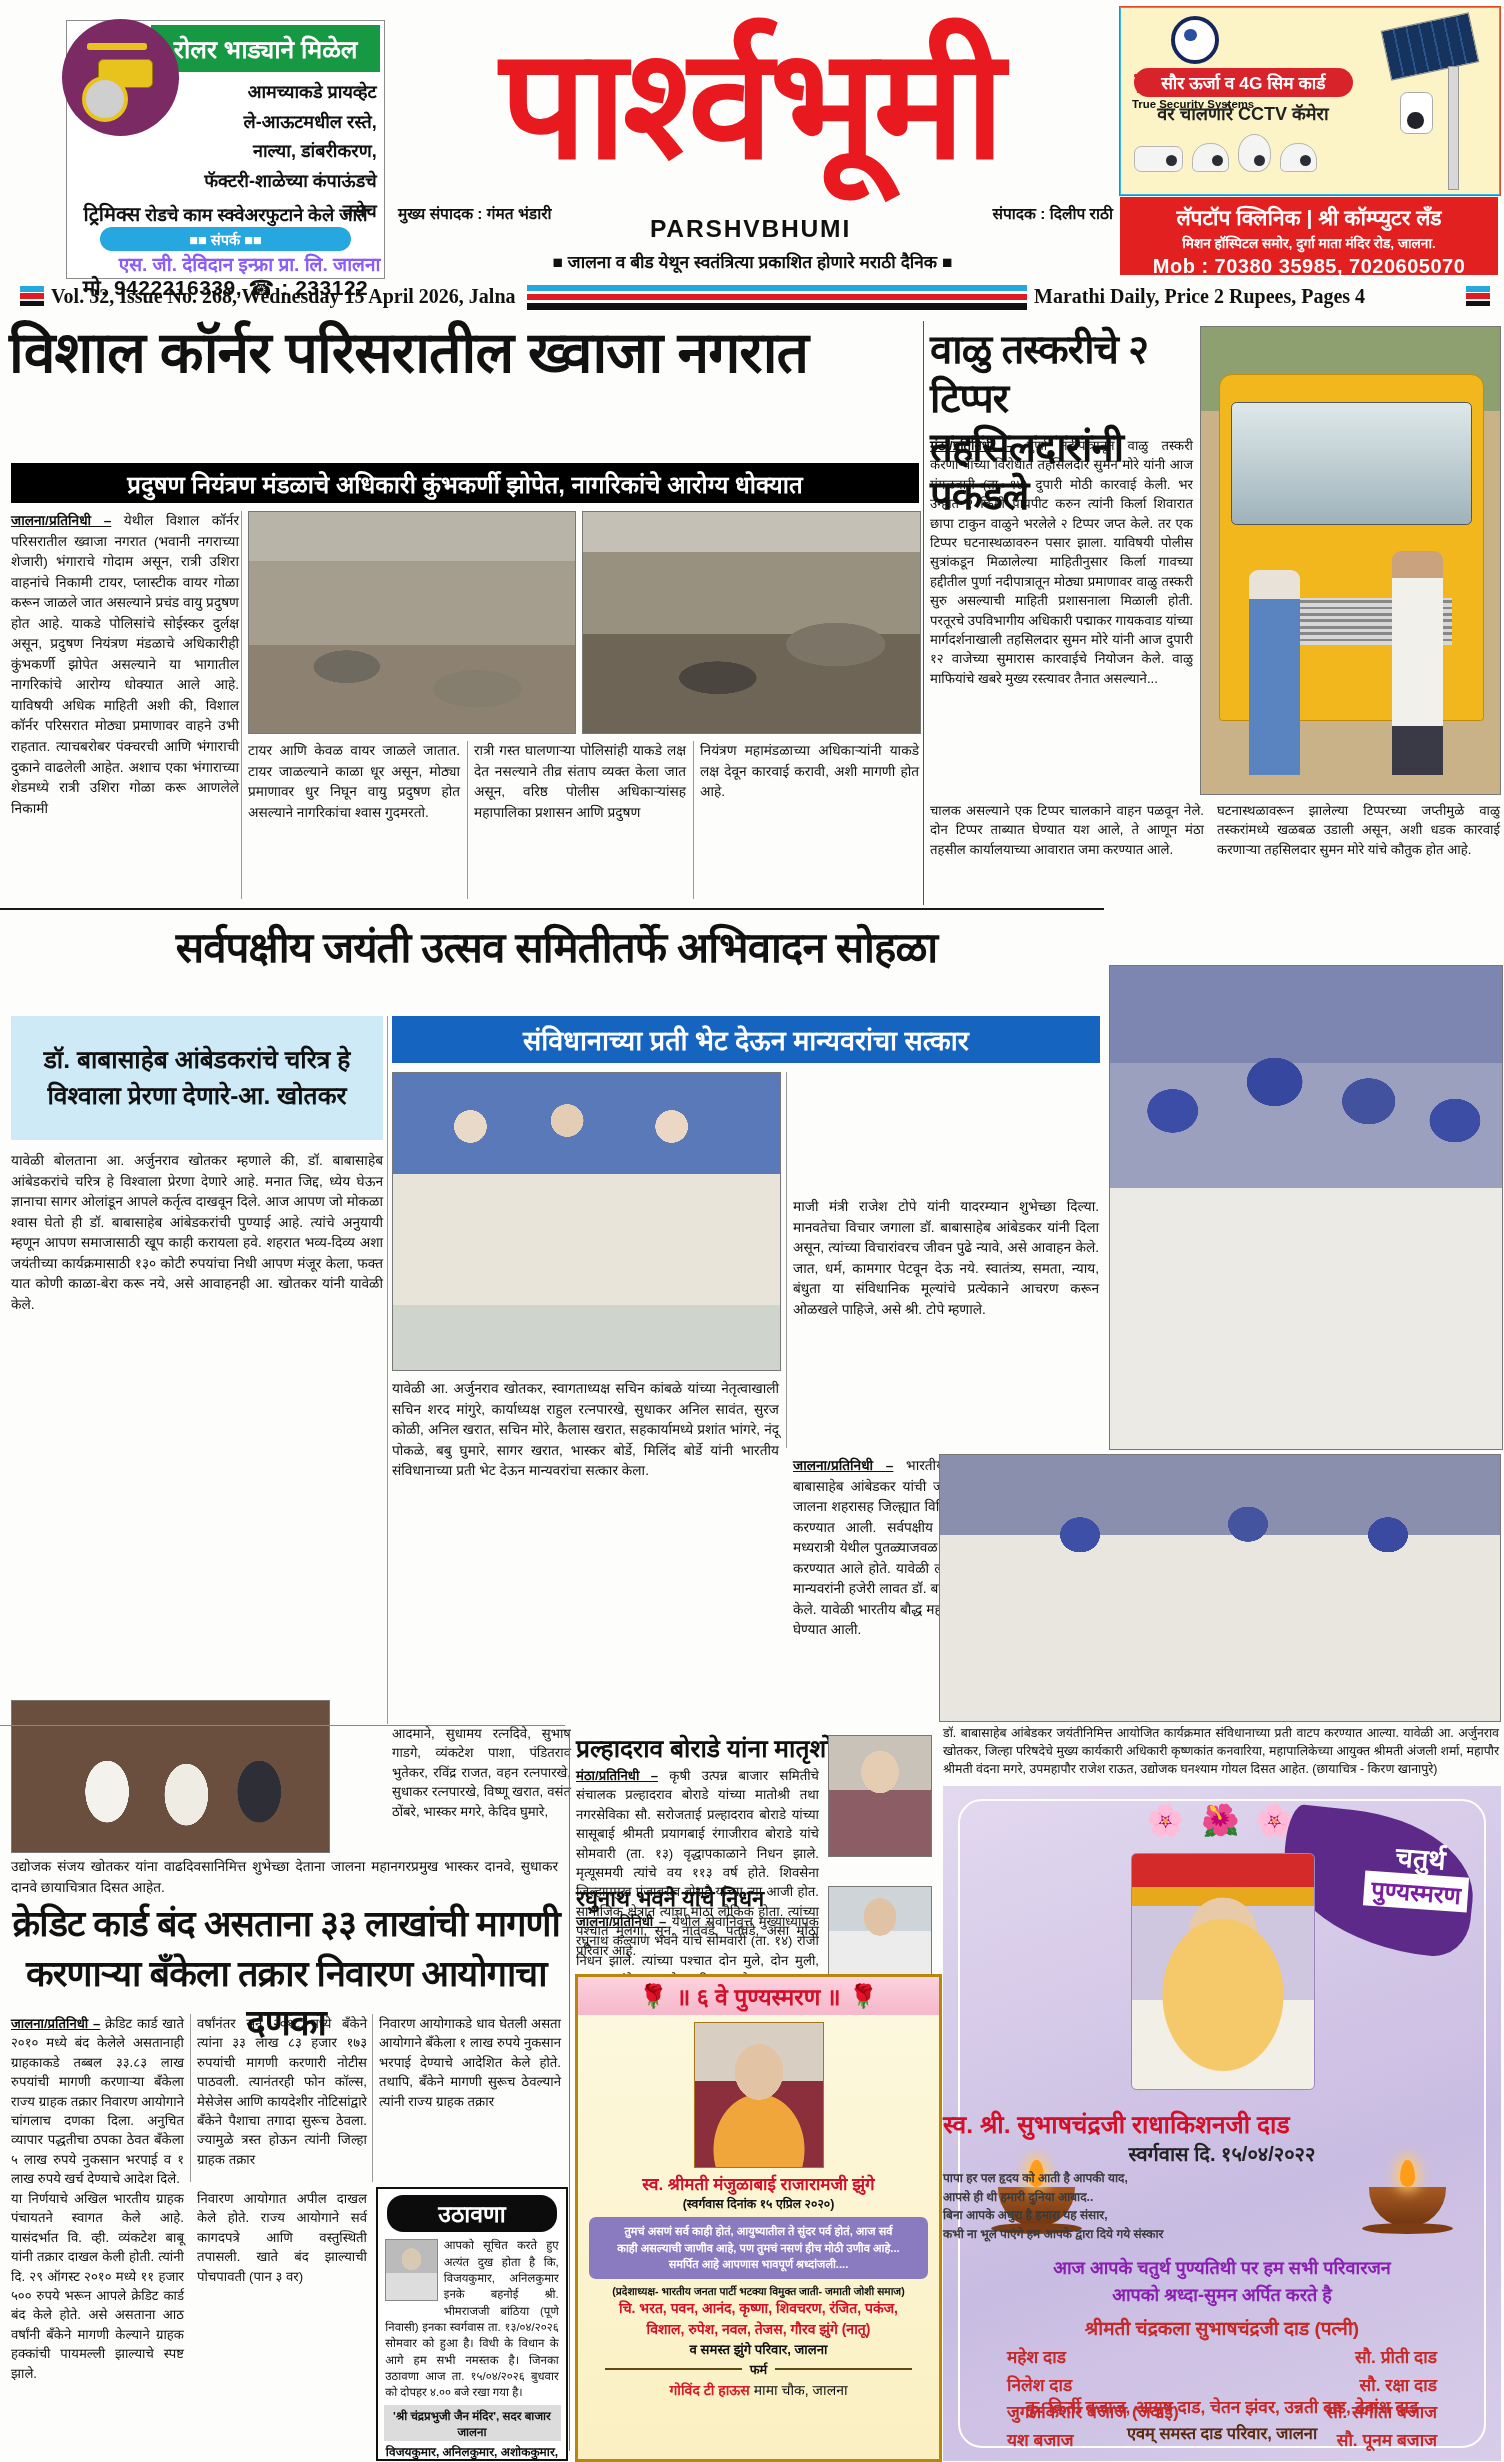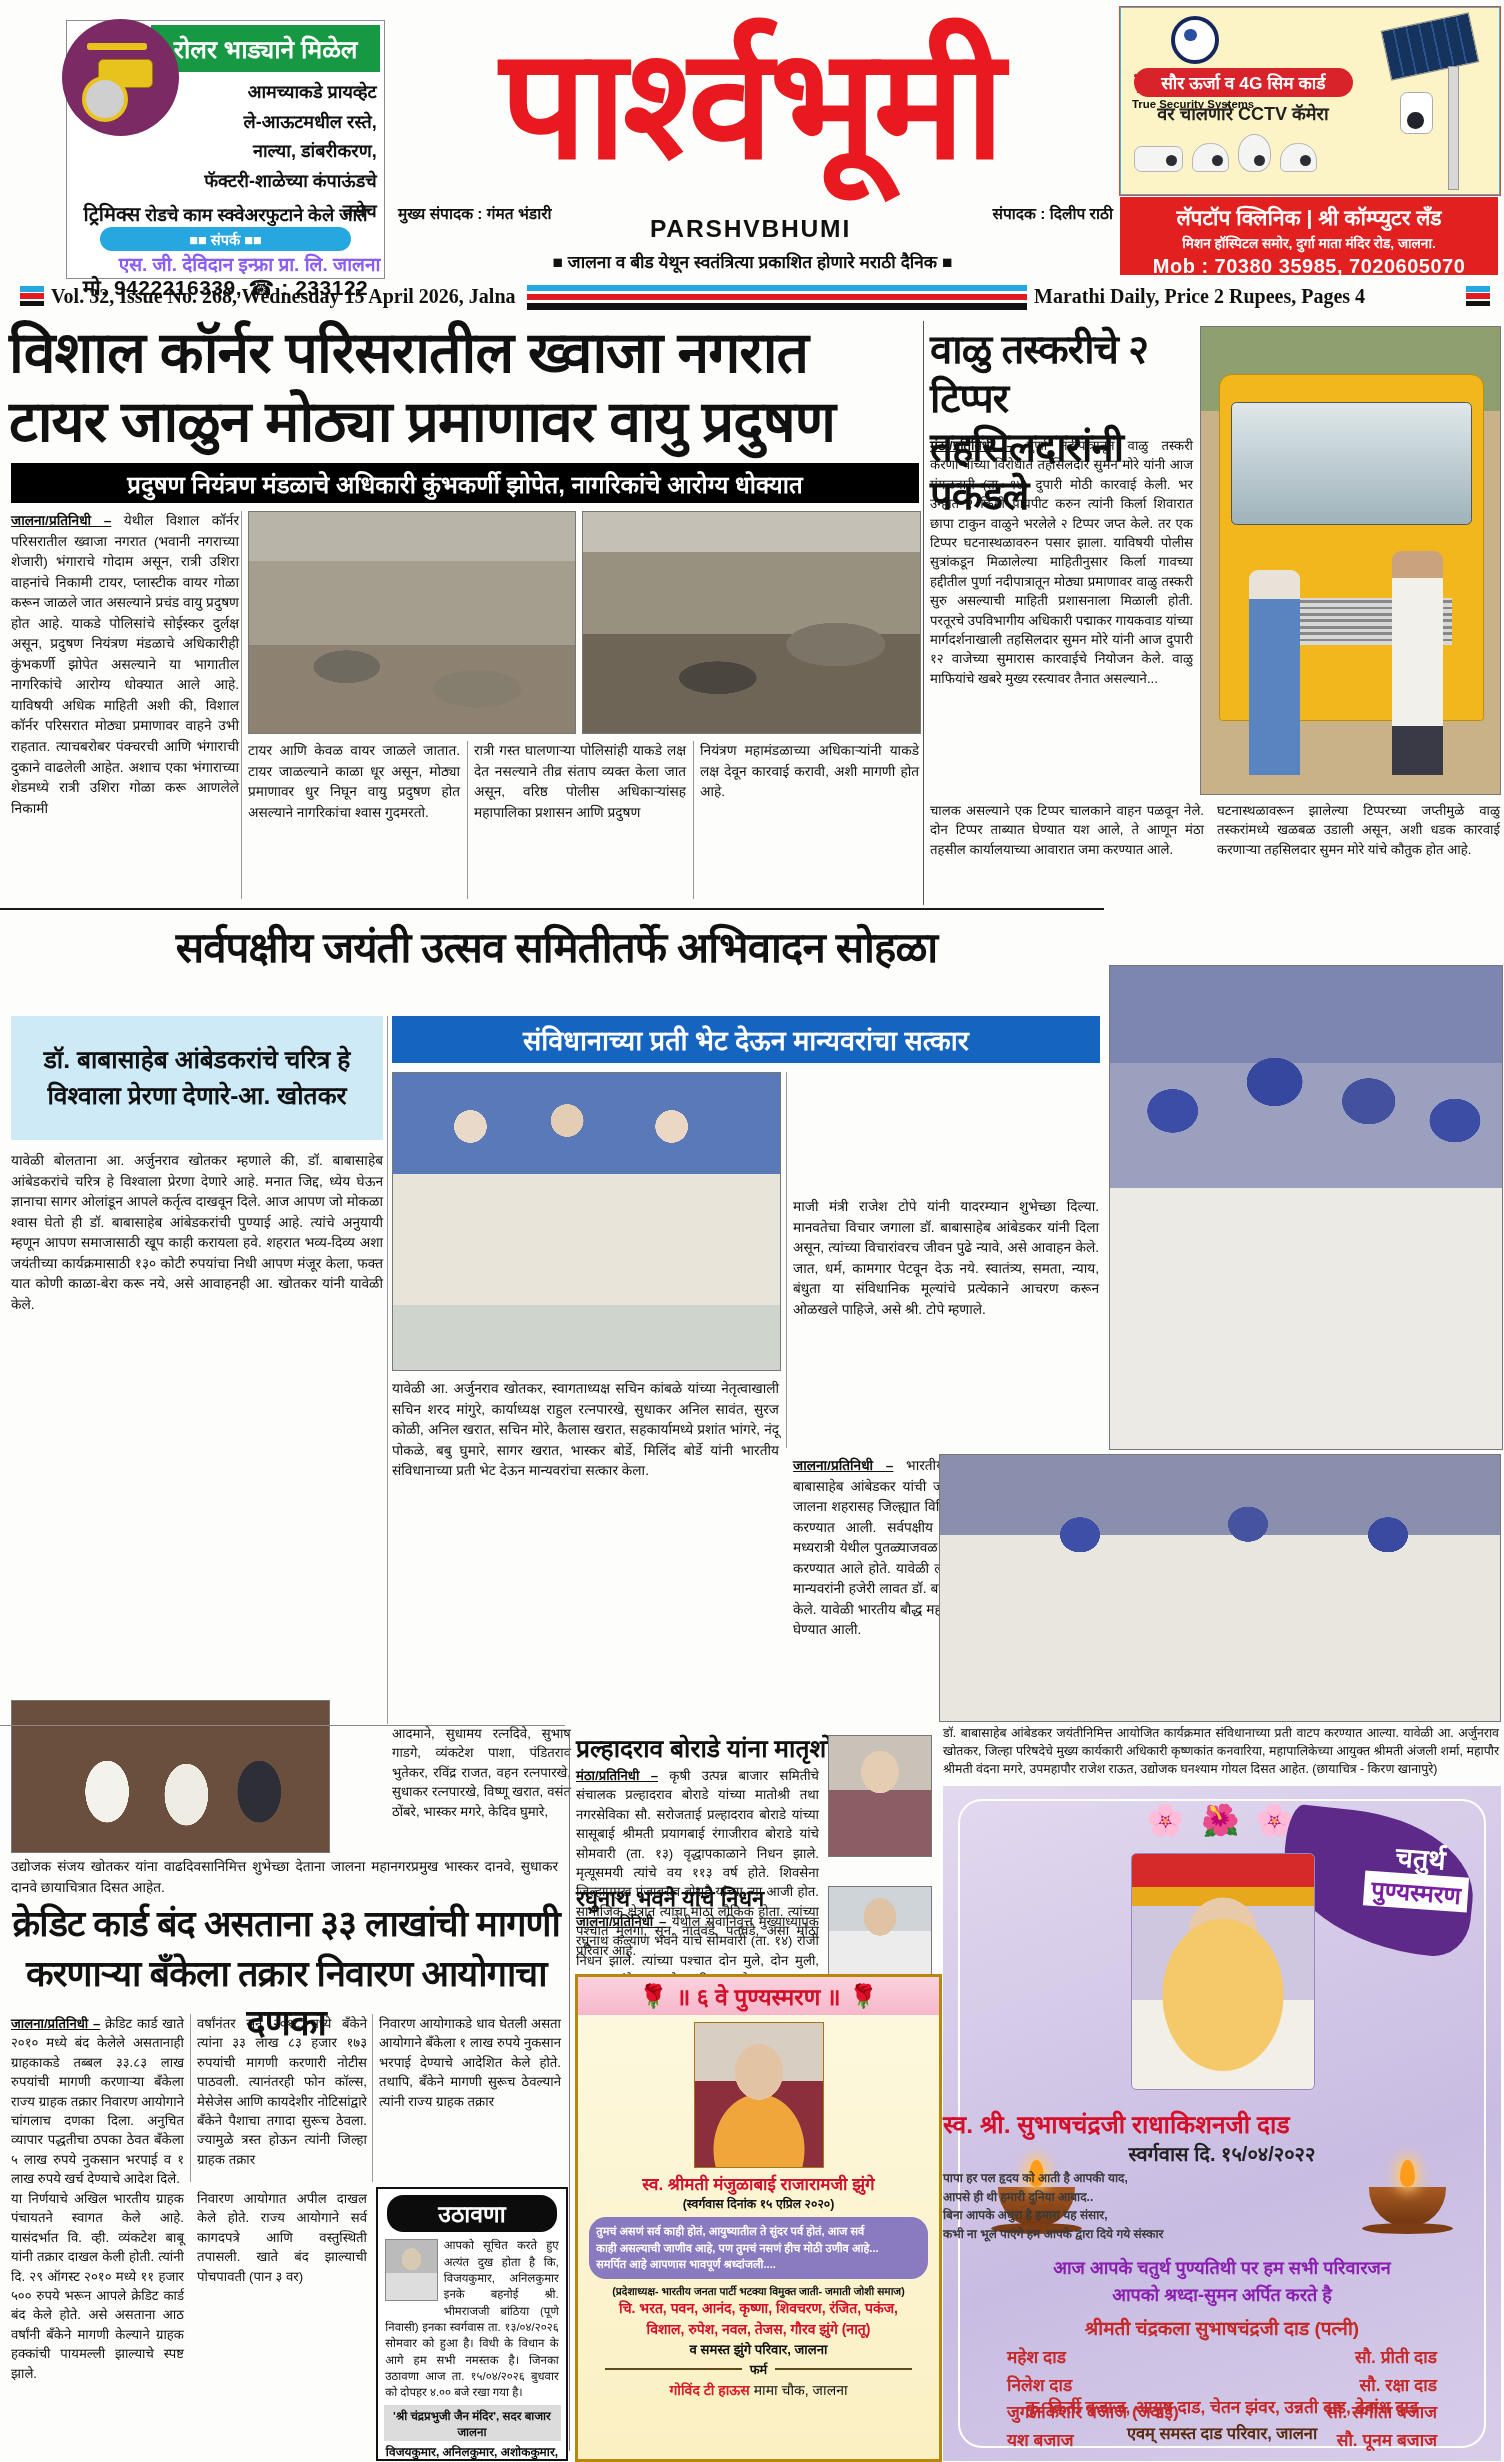--- a/index.html
+++ b/index.html
@@ -146,22 +146,22 @@
   .mem-mid{left:575px;top:1974px;width:361px;height:482px;border:3.6px solid #b8860b;
         background:linear-gradient(#fdf9e0,#fbf0c2);}
   .mm-head{height:38px;background:linear-gradient(#fbd2dd,#f6b7ca);display:flex;align-items:center;justify-content:center;
         gap:9px;color:#d40f2a;font-size:23px;font-weight:900;}
   .mm-photo{margin:7.3px auto 3.6px;width:128px;height:144px;background:
         radial-gradient(40px 46px at 50% 34%,#e2c3a4 0 60%,transparent 61%),
         radial-gradient(82px 100px at 50% 88%,#f0a63a 0 55%,transparent 56%),
         linear-gradient(#d8cfc2 0 40%,#8c2f3c 40% 100%);border:1.8px solid #a8741a;}
   .mm-name{color:#d40f2a;font-size:17px;font-weight:900;text-align:center;}
   .mm-date{font-size:12.3px;font-weight:bold;text-align:center;}
-  .mm-purple{margin:5.5px 11px;background:#8a7bc0;border-radius:17px;color:#fff;font-size:11.2px;font-weight:bold;
-        text-align:left;padding:5.5px 7.3px;line-height:1.5;}
+  .mm-purple{margin:5.5px 11px;background:#8a7bc0;border-radius:7px;color:#fff;font-size:11.2px;font-weight:bold;
+        text-align:center;padding:5.5px 7.3px;line-height:1.5;}
   .mm-son{color:#d40f2a;font-size:15px;font-weight:900;text-align:center;line-height:1.55;}
   .mm-note{font-size:10.6px;font-weight:bold;text-align:center;}
   .mm-gs{color:#d40f2a;font-size:14px;font-weight:900;text-align:center;line-height:1.5;}
   .mm-fam{font-size:13.2px;font-weight:bold;text-align:center;}
   .mm-firmlbl{display:flex;align-items:center;gap:7.3px;margin:1.8px 27px;font-size:12.8px;font-weight:bold;}
   .mm-firmlbl::before,.mm-firmlbl::after{content:"";flex:1;height:1.8px;background:#5a4a1a;}
   .mm-firm{font-size:14px;text-align:center;line-height:1.5;}
   .mm-firm .fname{font-weight:900;}
 
   
@@ -263,21 +263,20 @@
       <div class="stripe s-black"></div>
   </div>
   <div class="abs dl-right">Marathi Daily, Price 2 Rupees, Pages 4</div>
   <div class="mini-stripes" style="left:1466px;top:286px;">
     <div class="stripe s-blue"></div>
       <div class="stripe s-red"></div>
       <div class="stripe s-black"></div>
   </div>
 
   <div class="abs lead-h1">विशाल कॉर्नर परिसरातील ख्वाजा नगरात</div>
-  <div class="abs lead-h2">टायर जाळुन मोठ्या प्रमाणावर वायु प्रदुषण</div>
   <div class="abs lead-sub">प्रदुषण नियंत्रण मंडळाचे अधिकारी कुंभकर्णी झोपेत, नागरिकांचे आरोग्य धोक्यात</div>
 
   <div class="abs body15 jt" style="left:11px;top:511px;width:228px;height:388px;">
     <span class="dlbold">जालना/प्रतिनिधी –</span> <span>येथील विशाल कॉर्नर परिसरातील ख्वाजा नगरात (भवानी नगराच्या शेजारी) भंगाराचे गोदाम असून, रात्री उशिरा वाहनांचे निकामी टायर, प्लास्टीक वायर गोळा करून जाळले जात असल्याने प्रचंड वायु प्रदुषण होत आहे. याकडे पोलिसांचे सोईस्कर दुर्लक्ष असून, प्रदुषण नियंत्रण मंडळाचे अधिकारीही कुंभकर्णी झोपेत असल्याने या भागातील नागरिकांचे आरोग्य धोक्यात आले आहे.</span>
     <span>याविषयी अधिक माहिती अशी की, विशाल कॉर्नर परिसरात मोठ्या प्रमाणावर वाहने उभी राहतात. त्याचबरोबर पंक्चरची आणि भंगाराची दुकाने वाढलेली आहेत. अशाच एका भंगाराच्या शेडमध्ये रात्री उशिरा गोळा करू आणलेले निकामी</span>
   </div>
   <div class="photo ph-garbage1"></div>
   <div class="photo ph-garbage2"></div>
   <div class="abs body15 jt" style="left:248px;top:741px;width:212px;">टायर आणि केवळ वायर जाळले जातात. टायर जाळल्याने काळा धूर असून, मोठ्या प्रमाणावर धुर निघून वायु प्रदुषण होत असल्याने नागरिकांचा श्वास गुदमरतो.</div>
   <div class="abs body15 jt" style="left:474px;top:741px;width:212px;">रात्री गस्त घालणाऱ्या पोलिसांही याकडे लक्ष देत नसल्याने तीव्र संताप व्यक्त केला जात असून, वरिष्ठ पोलीस अधिकाऱ्यांसह महापालिका प्रशासन आणि प्रदुषण</div>

